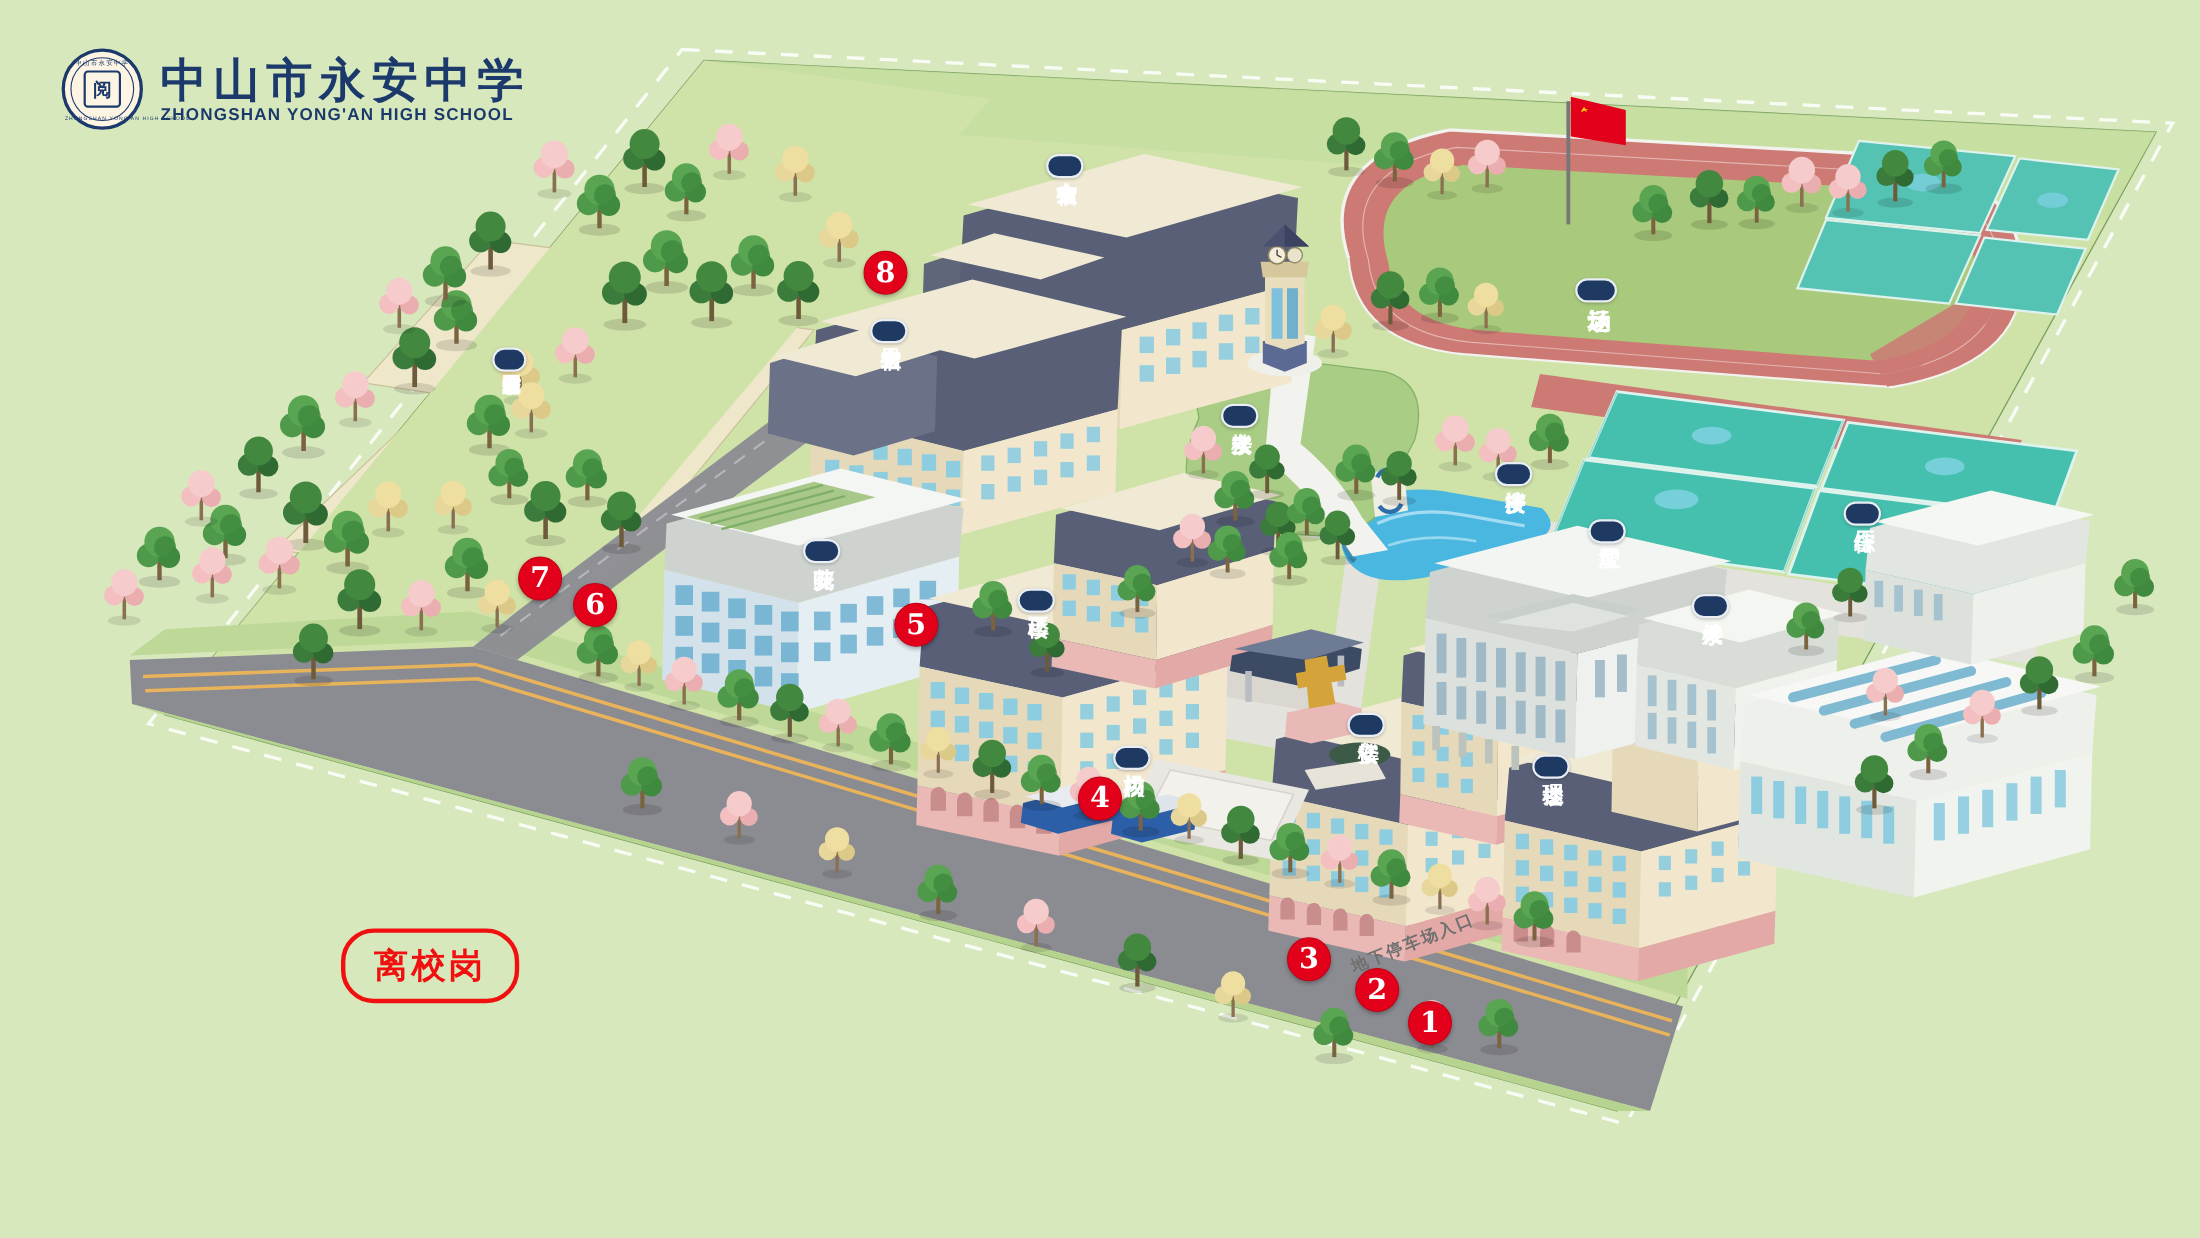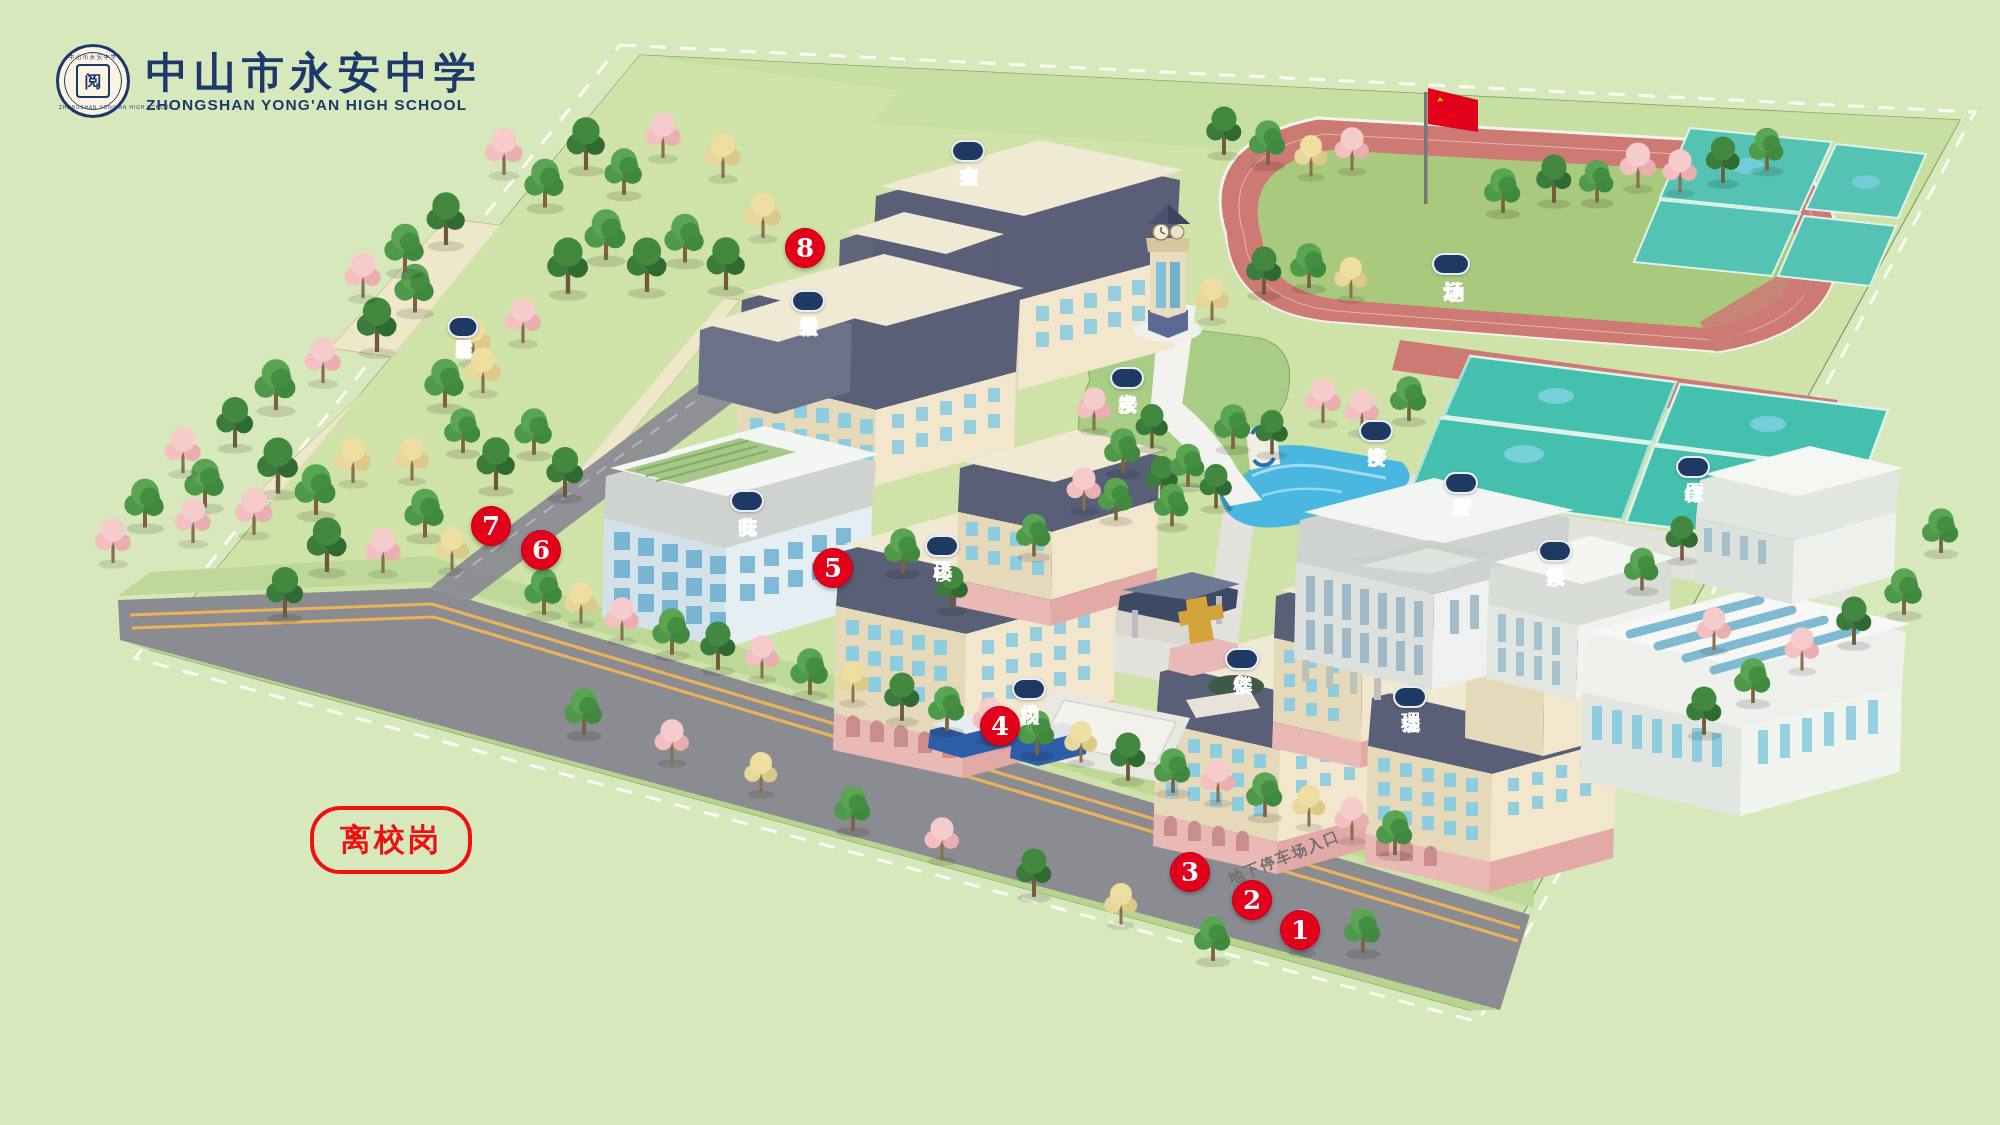--- a/index.html
+++ b/index.html
@@ -844,15 +844,15 @@
       <div class="pin" style="left: 813px; top: 548px;">5</div>
       <div class="pin" style="left: 521px; top: 530px;">6</div>
       <div class="pin" style="left: 471px; top: 506px;">7</div>
       <div class="pin" style="left: 785px; top: 228px;">8</div>
     </div>
 
   <div id="ground-layer">
       <div class="ground-text" style="left: 1225px; top: 848px; transform: rotate(-22deg);">地下停车场入口</div>
     </div>
 
-  <div class="callout" id="callout-pill" style="left: 310px; top: 806px;">离校岗</div>
+  <div class="callout" id="callout-pill" style="left: 310px; top: 844px;">离校岗</div>
 
 </div>
 
 </body></html>

